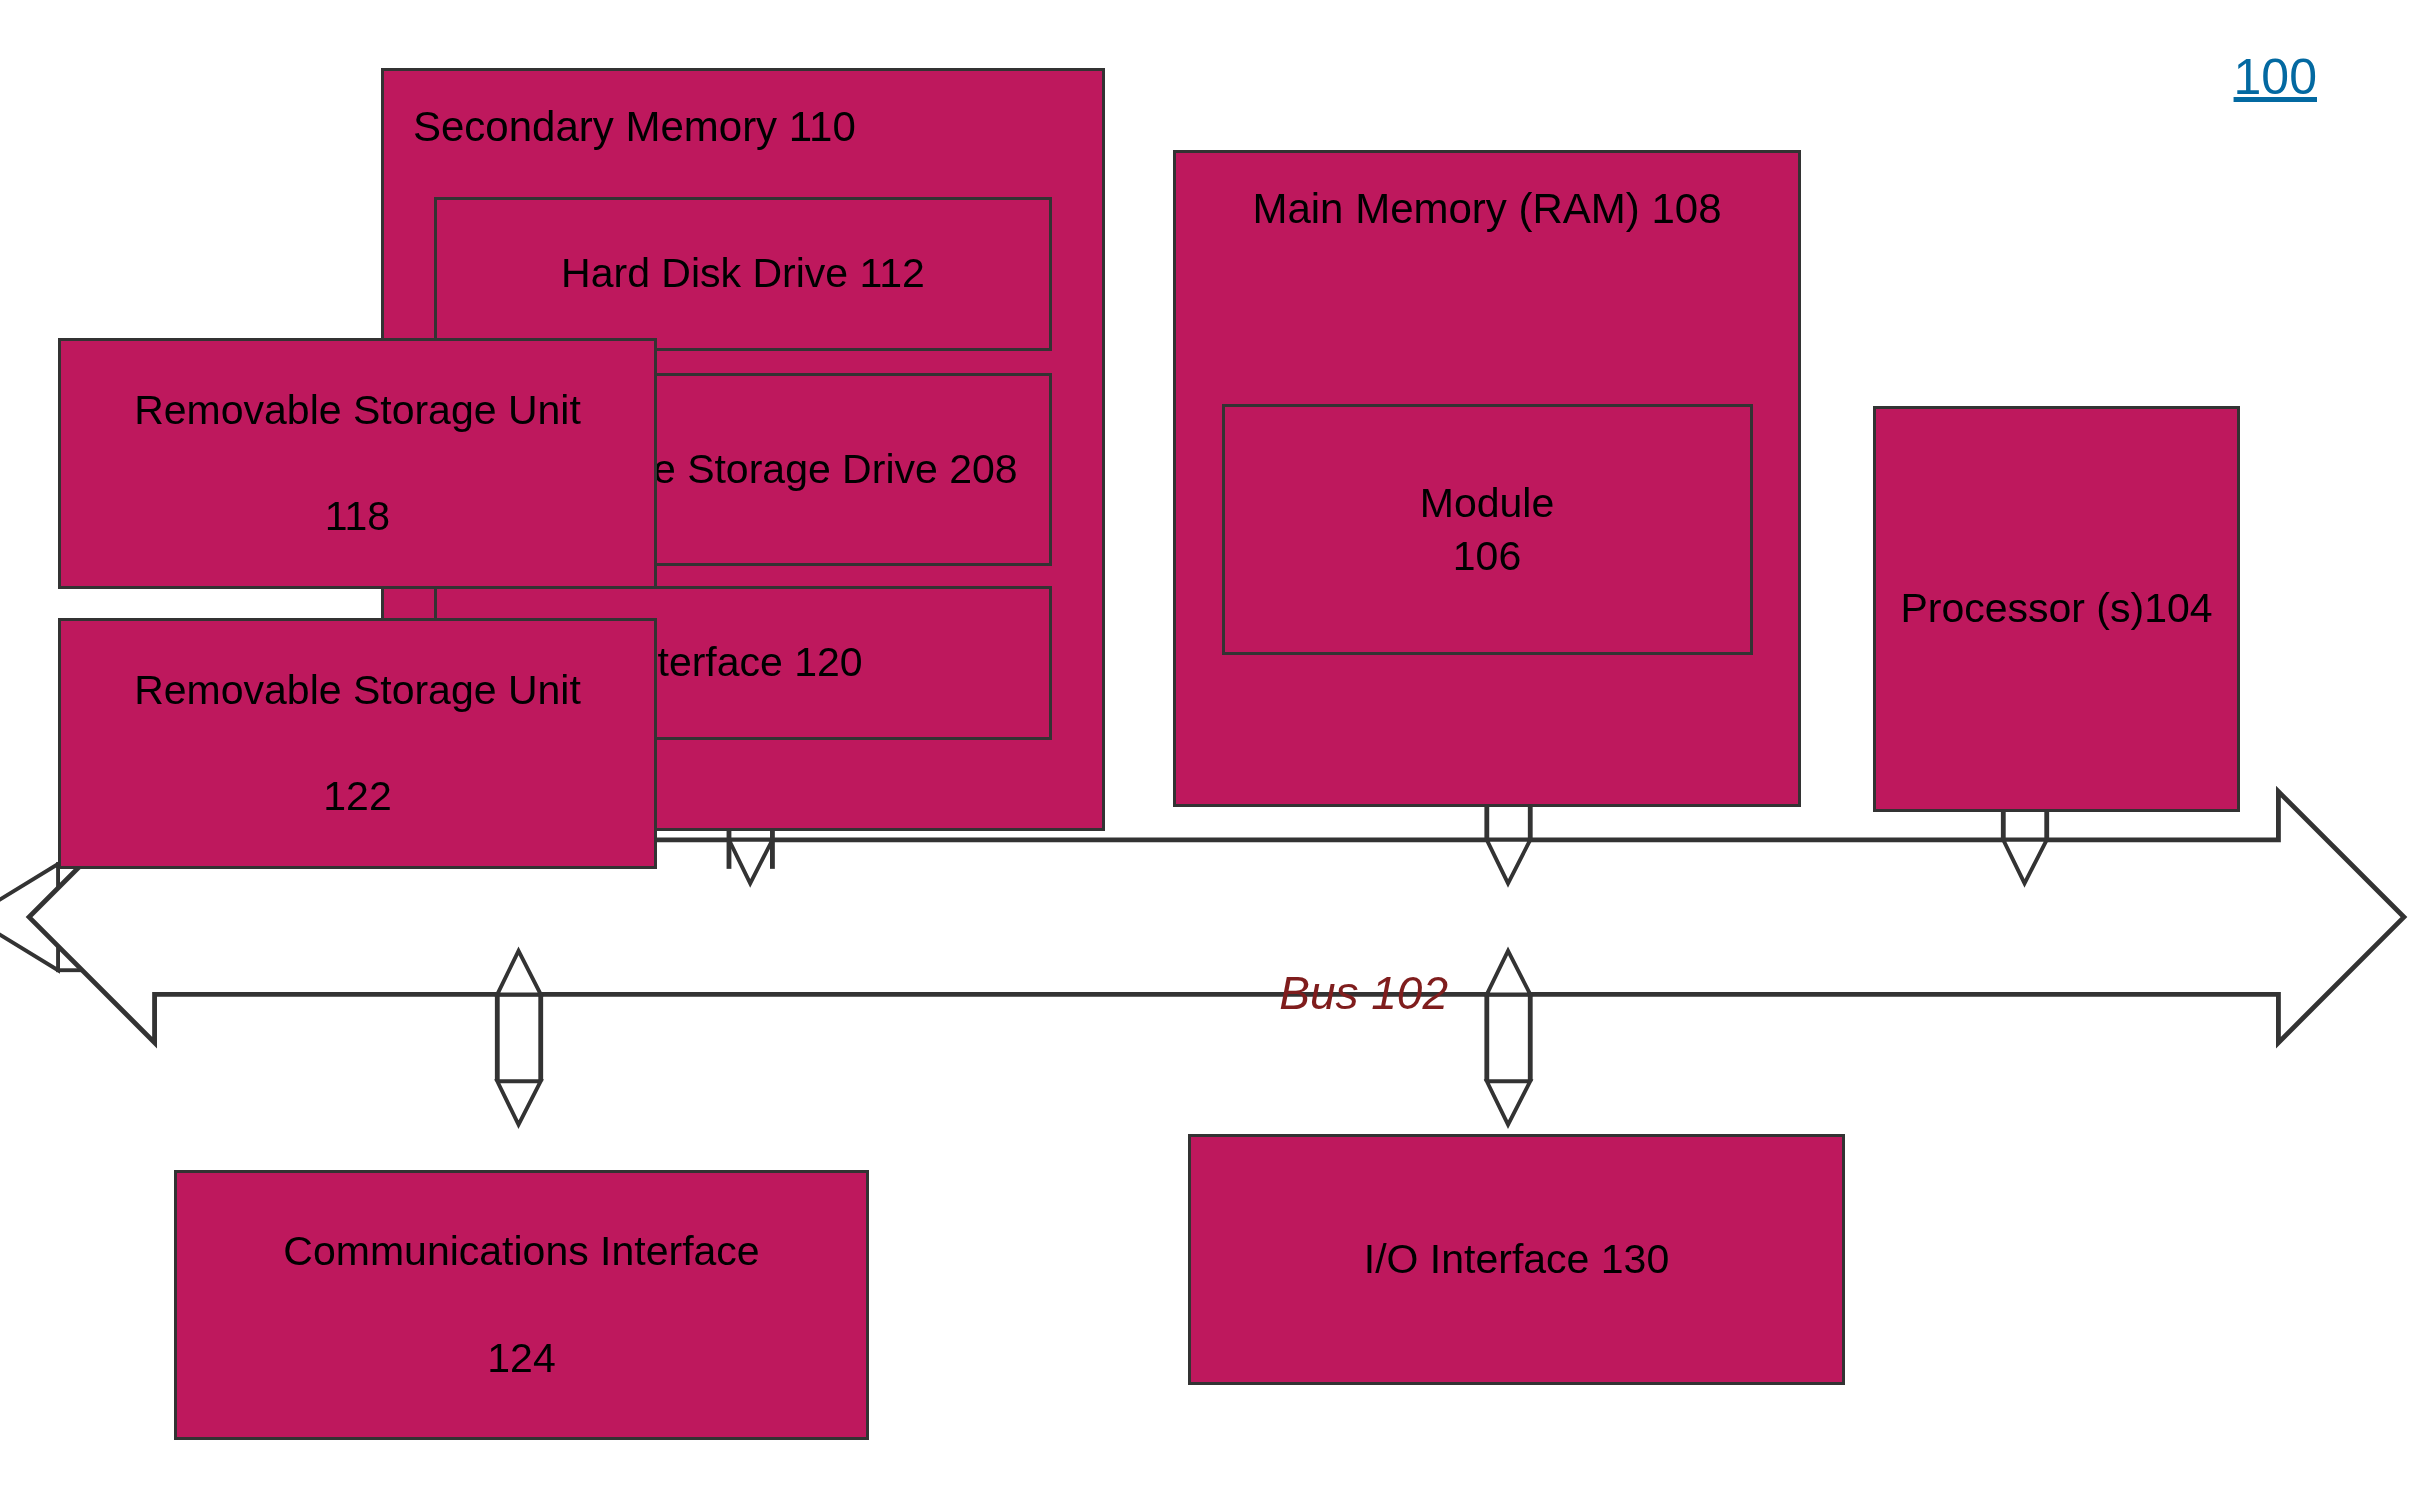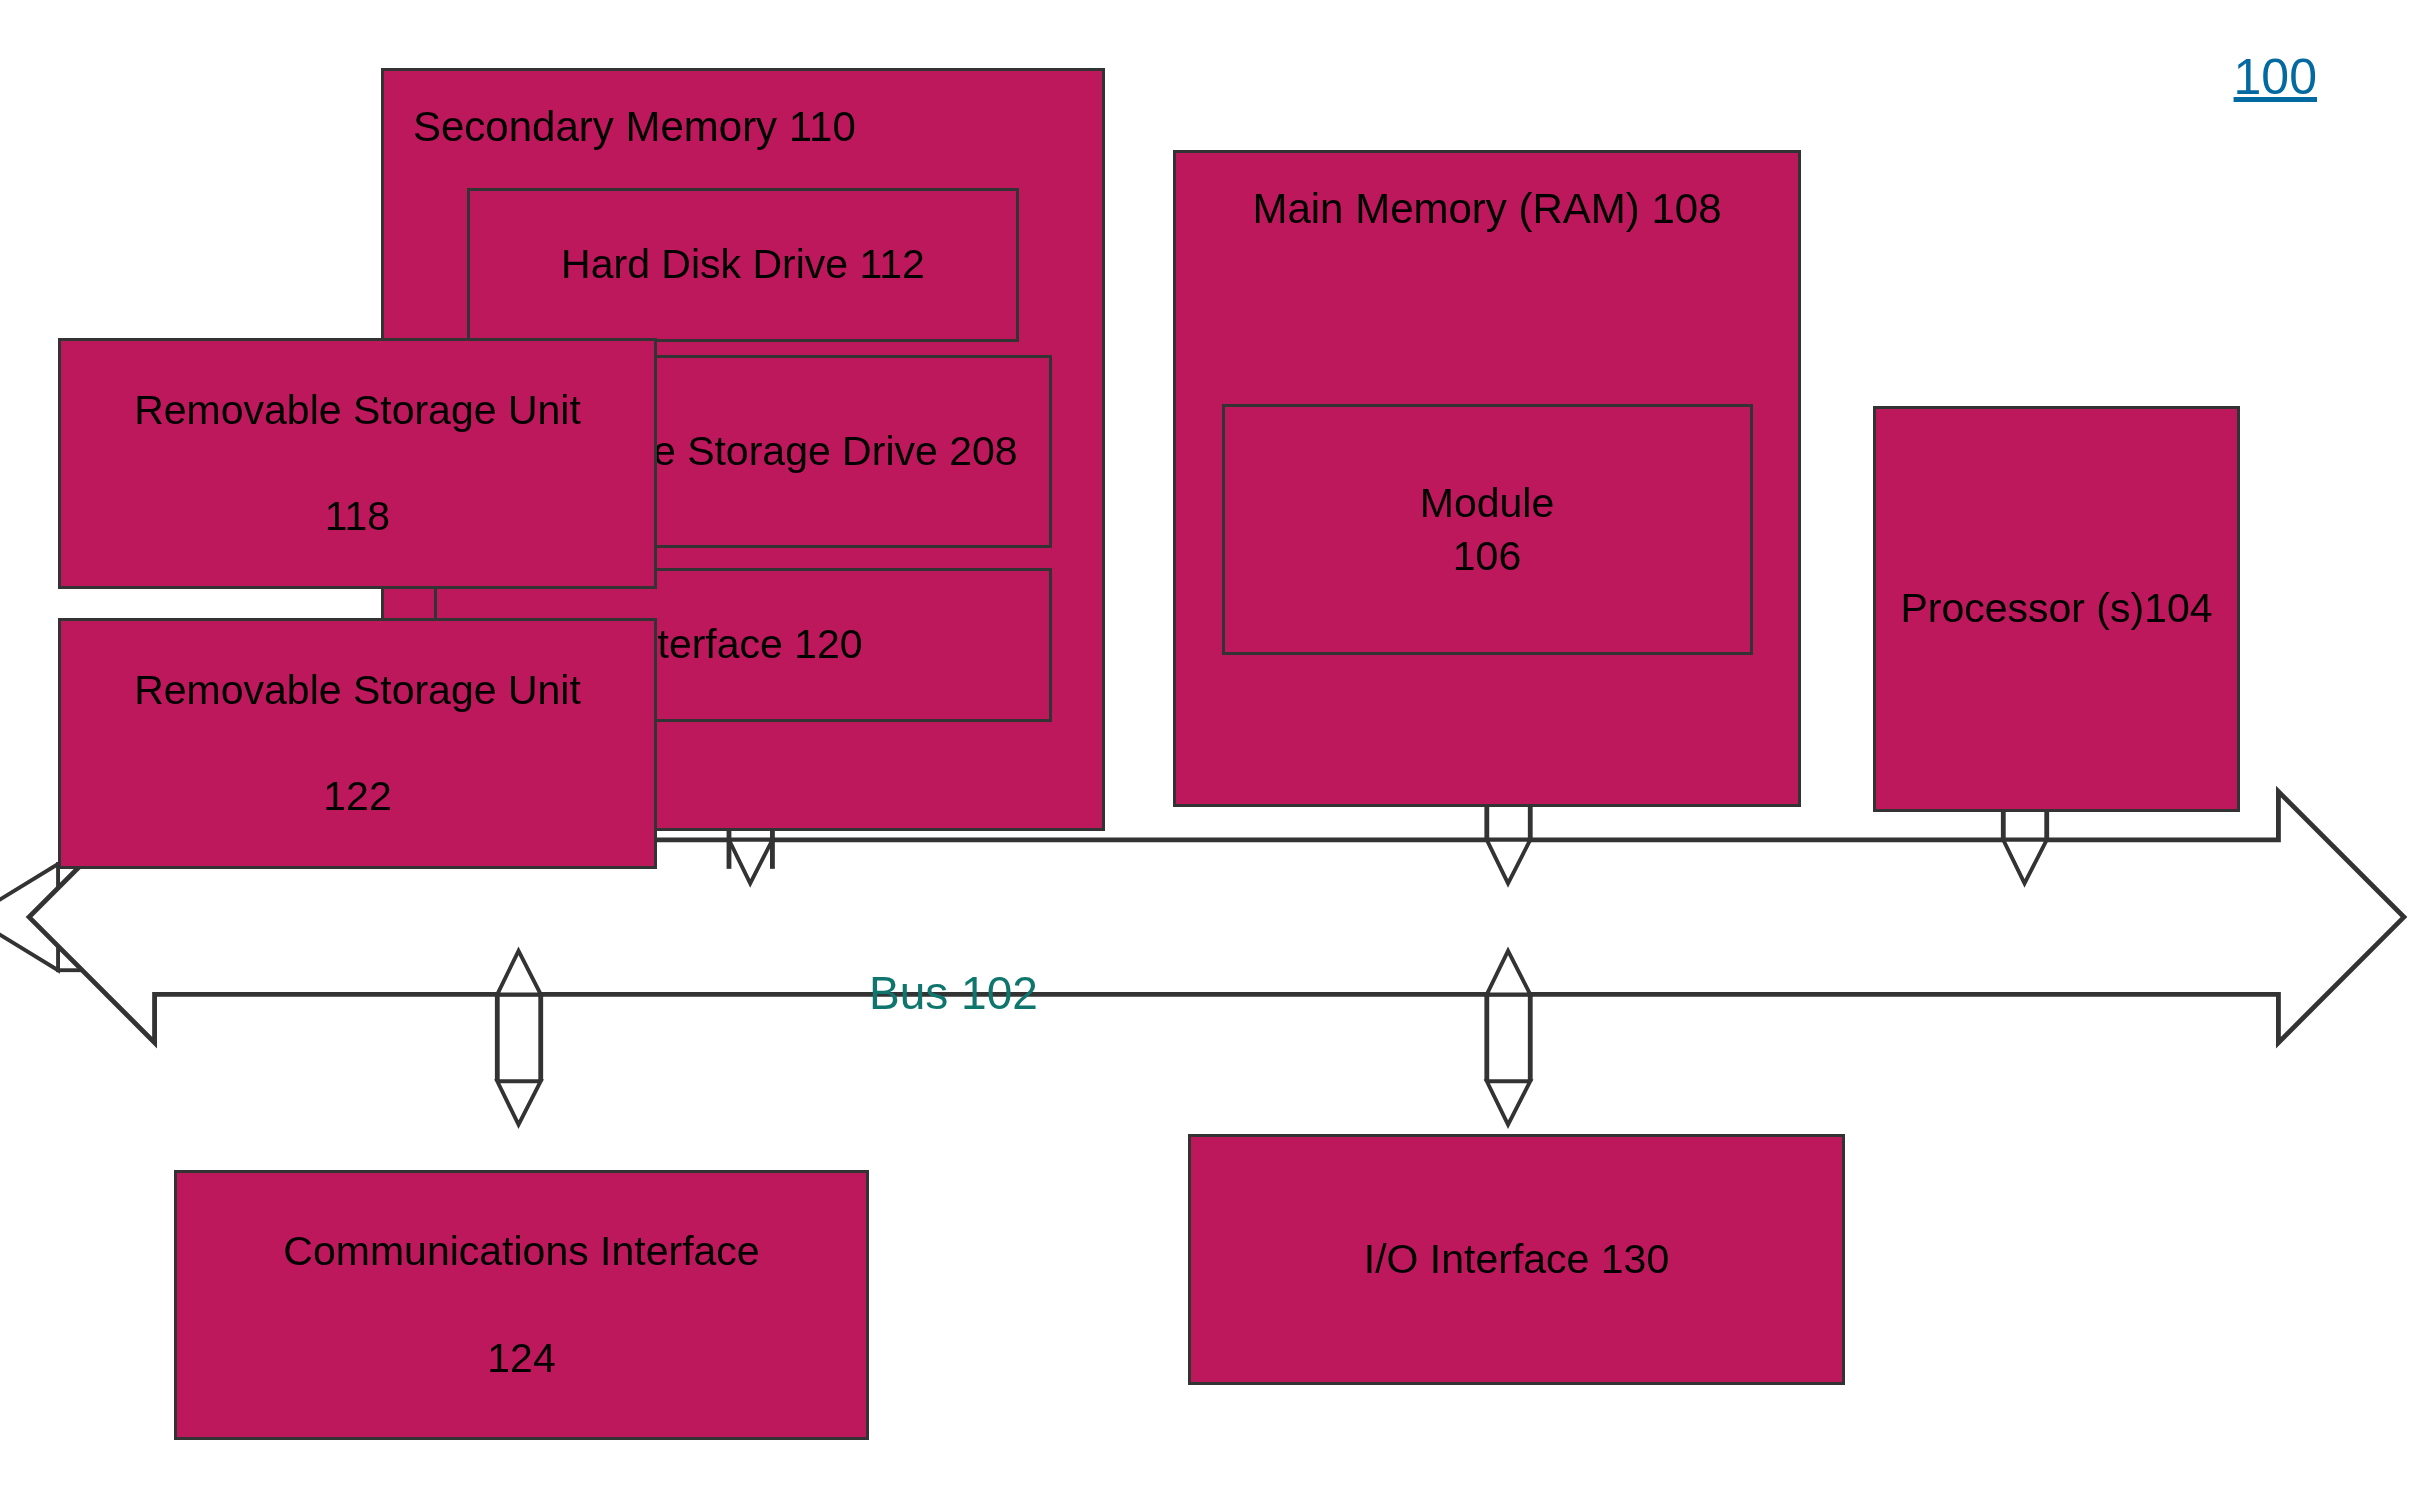--- a/index.html
+++ b/index.html
@@ -37,22 +37,23 @@
       font-size: 50px;
       font-weight: normal;
       text-decoration: underline;
       color: #0369a1;
     }
 
     
     .label {
       position: absolute;
       font-size: 42px;
-      text-align: left;
-      color: #0f766e;
+      text-align: right;
+      color: #7f1d1d;
+      font-style: italic;
     }
 
     
     svg.arrows {
       position: absolute;
       top: 0;
       left: 0;
       width: 2433px;
       height: 1506px;
       pointer-events: none;
@@ -117,21 +118,21 @@
     <line x1="660" y1="715" x2="1060" y2="730" stroke="#333" stroke-width="3" stroke-dasharray="15,10"></line>
   </svg>
 
   <div class="ref-label" style="top:48px; right:116px;">100</div>
 
   <div class="box" style="left:381px; top:68px; width:724px; height:763px; align-items:flex-start; justify-content:flex-start; padding:19.3px; flex-direction:column;">
     <div style="font-size:42px; margin-bottom:19.3px; padding:9.7px;">
       <span>Secondary Memory</span> <span>110</span>
     </div>
 
-    <div class="box" style="position:relative; width:552px; height:154px; margin:4px auto; font-size:41px;">
+    <div class="box" style="position:relative; width:618px; height:154px; margin:13px auto; font-size:41px;">
       <span>Hard Disk Drive</span>&nbsp;<span>112</span>
     </div>
 
     <div class="box" style="position:relative; width:618px; height:193px; margin:9.7px auto; font-size:41px;">
       <span>Removable Storage Drive</span>&nbsp;<span>208</span>
     </div>
 
     <div class="box" style="position:relative; width:618px; height:154px; margin:9.7px auto; font-size:41px;">
       <span>Interface</span>&nbsp;<span>120</span>
     </div>

